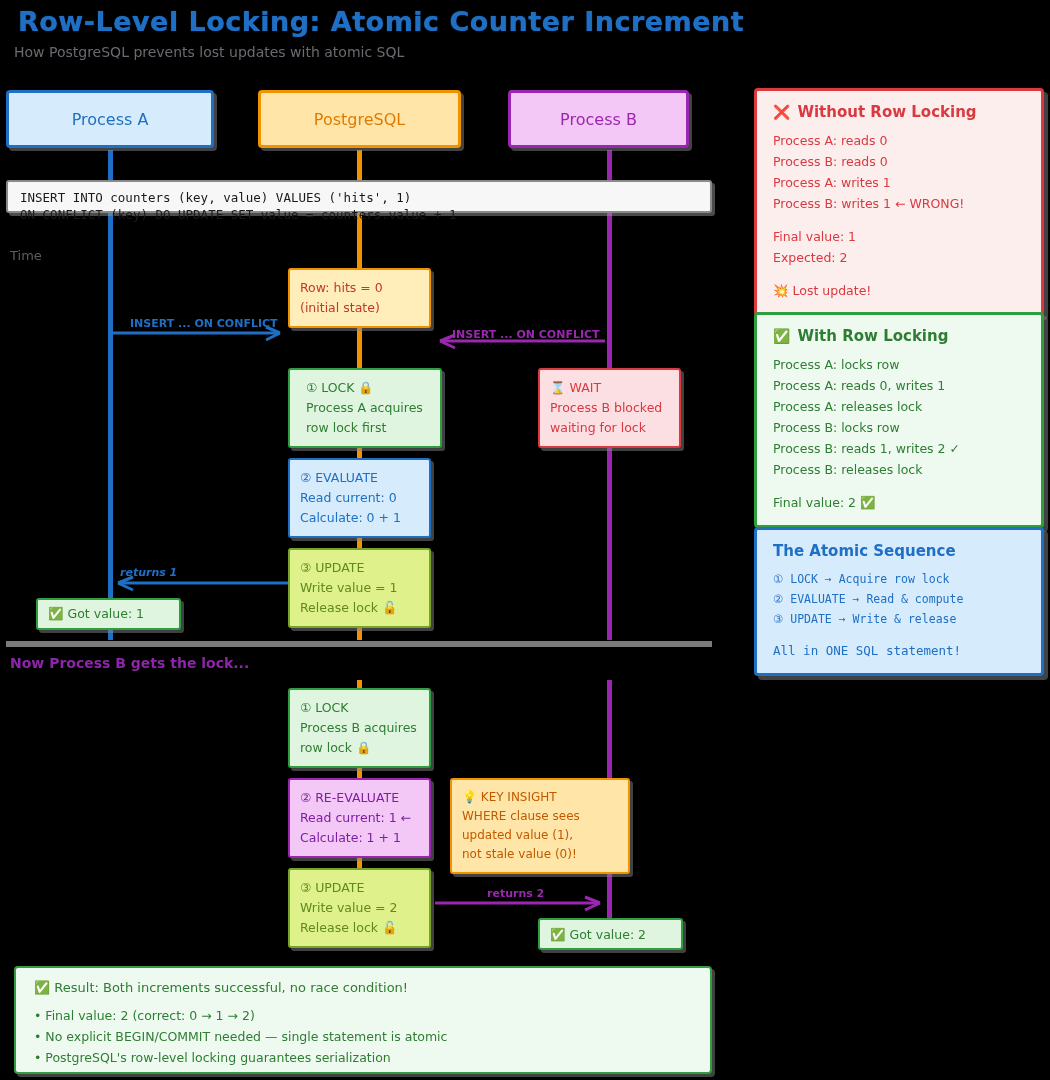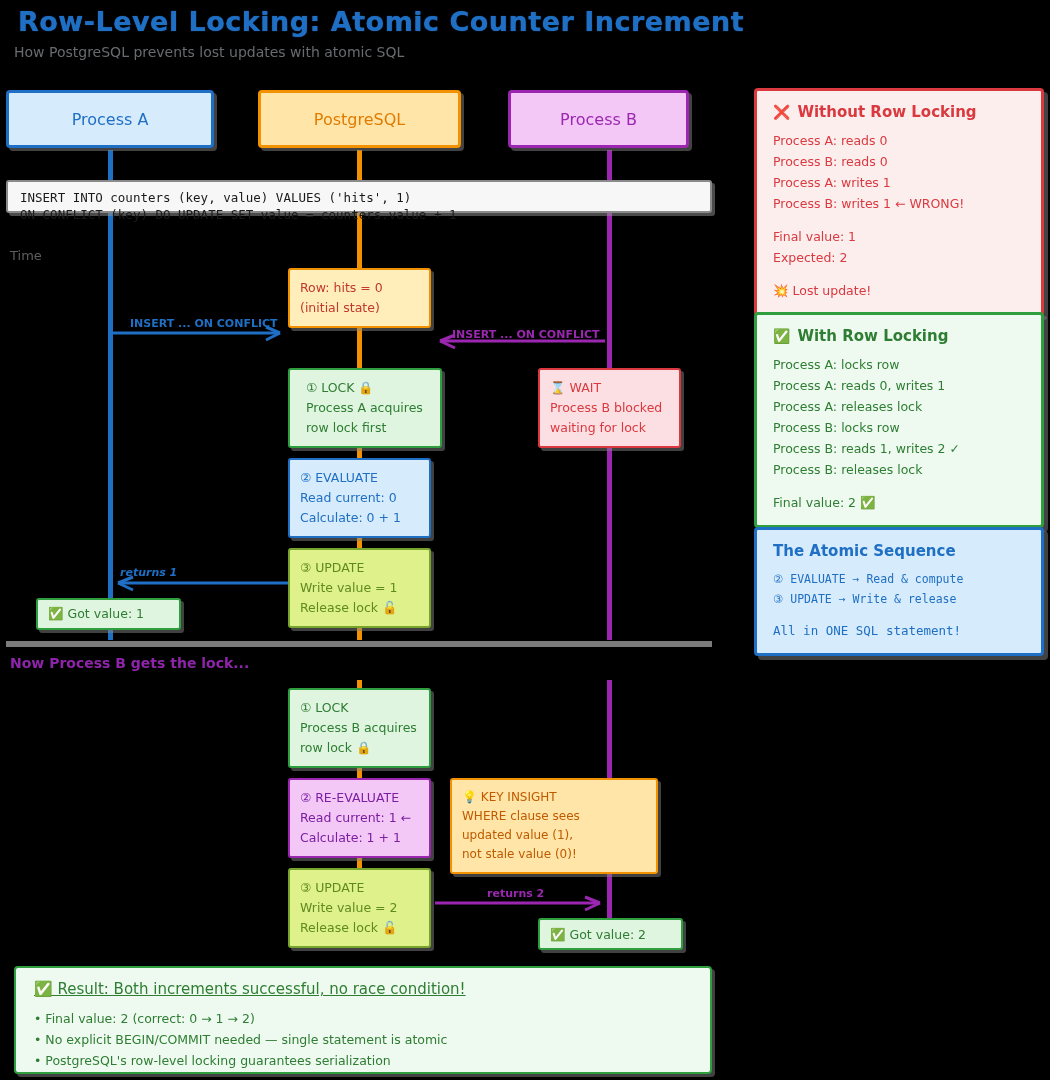--- a/index.html
+++ b/index.html
@@ -76,40 +76,40 @@
   #n-lock-a   { left:288px; top:368px; width:154px; background:#dff5e0; border-color:#2e9e3e; color:#2e7d32;padding-left:16px; }
   #n-eval     { left:288px; top:458px; width:143px; background:#d6ebfb; border-color:#1f6fc4; color:#1f6fc4; }
   #n-update-a { left:288px; top:548px; width:143px; background:#dff18a; border-color:#78a42d; color:#5f8a1e; }
   #n-wait     { left:538px; top:368px; width:143px; background:#fcdfe3; border-color:#d9393f; color:#d9393f; }
   #n-got1     { left:36px;  top:598px; width:145px; height:32px; background:#dff5e0; border-color:#2e9e3e; color:#2e7d32;
                 padding:4px 10px; line-height:20px; }
 
   #n-lock-b   { left:288px; top:688px; width:143px; background:#dff5e0; border-color:#2e9e3e; color:#2e7d32; }
   #n-reeval   { left:288px; top:778px; width:143px; background:#f3c8f7; border-color:#9b27b0; color:#7b1fa2; }
   #n-update-b { left:288px; top:868px; width:143px; background:#dff18a; border-color:#78a42d; color:#5f8a1e; }
-  #n-insight  { left:450px; top:778px; width:208px; background:#ffe6a8; border-color:#f29200; color:#c05a00;
+  #n-insight  { left:450px; top:778px; width:180px; background:#ffe6a8; border-color:#f29200; color:#c05a00;
                 font-size:12px; line-height:19px; }
   #n-got2     { left:538px; top:918px; width:145px; height:32px; background:#dff5e0; border-color:#2e9e3e; color:#2e7d32;
                 padding:5px 10px; line-height:20px; }
 
   
   .arrow-lbl { font-size:11px; font-weight:bold; white-space:nowrap; filter:blur(0.4px); }
 
   
   #sep { left:6px; top:641px; width:706px; height:6px; background:#9a9a9a; opacity:.8; }
   #sec-label { left:10px; top:655px; font-size:14px; font-weight:bold; color:#8e24aa; filter:blur(0.35px); }
 
   
   #result {
     left:14px; top:966px; width:698px; height:108px;
     background:#eefaf0; border:2px solid #2e9e3e; border-radius:4px;
     padding:12px 18px; color:#2e7d32;
     box-shadow:3px 3px 0 rgba(130,130,130,.5);
   }
-  #result .rhead { font-size:15px; margin-bottom:10px;text-decoration:underline; }
+  #result .rhead { font-size:13px; margin-bottom:10px; }
   #result ul { margin:0; padding:0; list-style:none; }
   #result li { font-size:12.5px; line-height:21px; }
   #result li::before { content:"• "; }
 
   
   .panel {
     border-width:3px; border-style:solid; border-radius:4px;
     padding:12px 16px;
     box-shadow:4px 4px 0 rgba(120,120,120,.55);
   }
@@ -275,17 +275,18 @@
   <div class="prow">Process B: reads 1, writes 2 ✓</div>
   <div class="prow">Process B: releases lock</div>
   <div class="spacer"></div>
   <div class="prow">Final value: 2 ✅</div>
 </div>
 
 <div class="abs panel hand" id="p-atomic">
   <div class="ptitle">
     <span>The Atomic Sequence</span>
   </div>
+  <div class="prow">① LOCK     → Acquire row lock</div>
   <div class="prow">② EVALUATE → Read &amp; compute</div>
   <div class="prow">③ UPDATE   → Write &amp; release</div>
   <div class="spacer"></div>
   <div class="prow tail">All in ONE SQL statement!</div>
 </div>
 
 </body></html>

